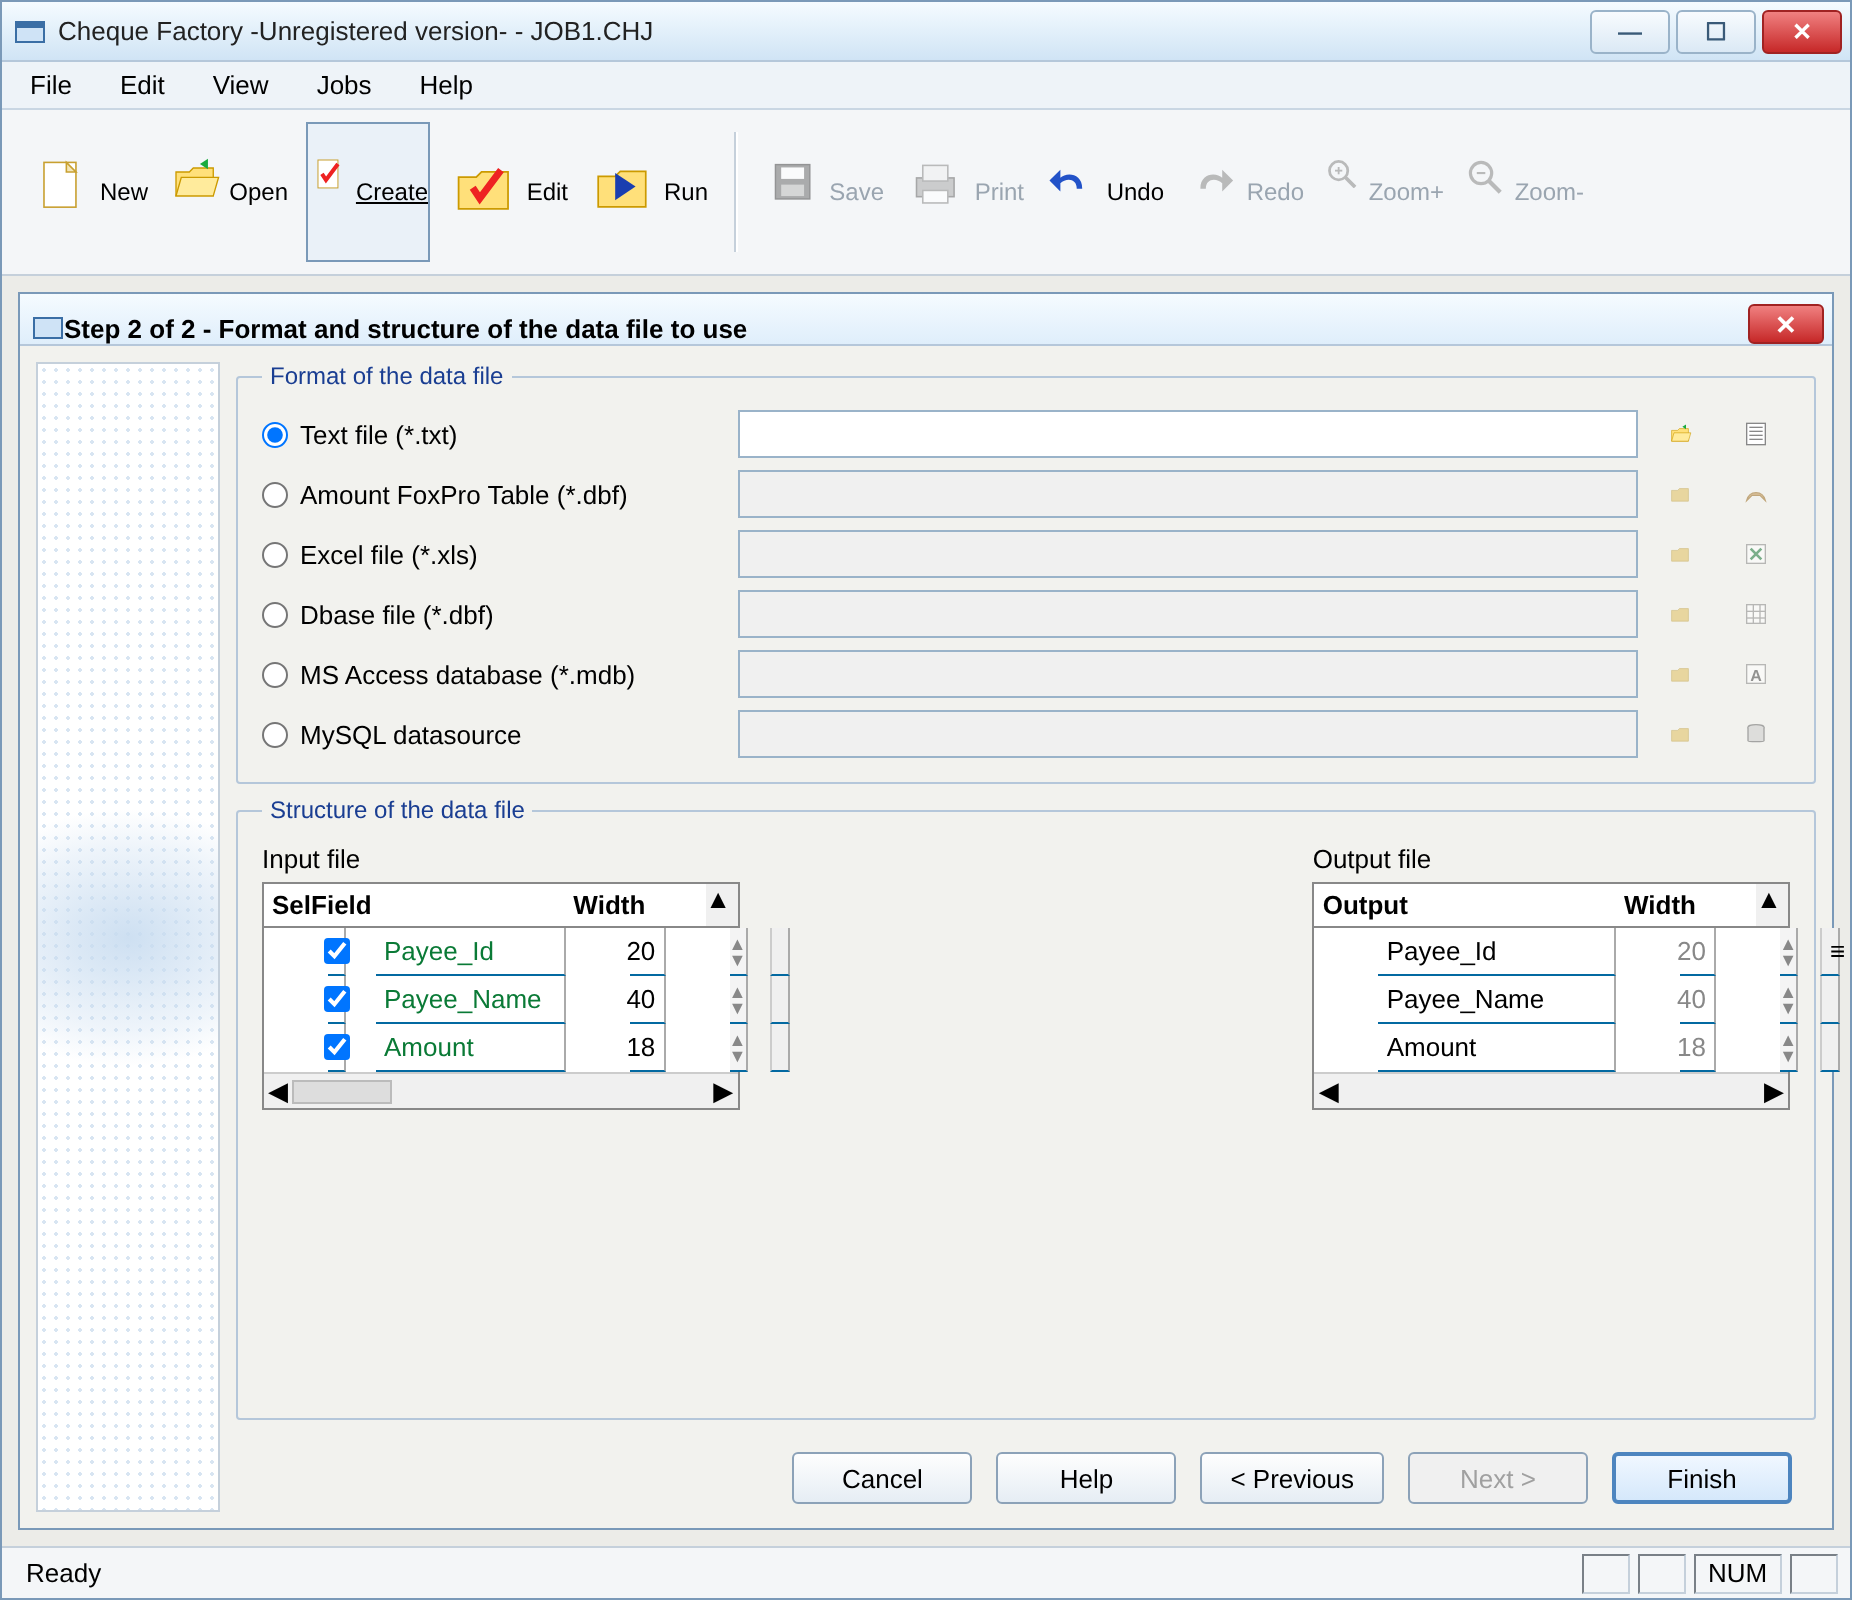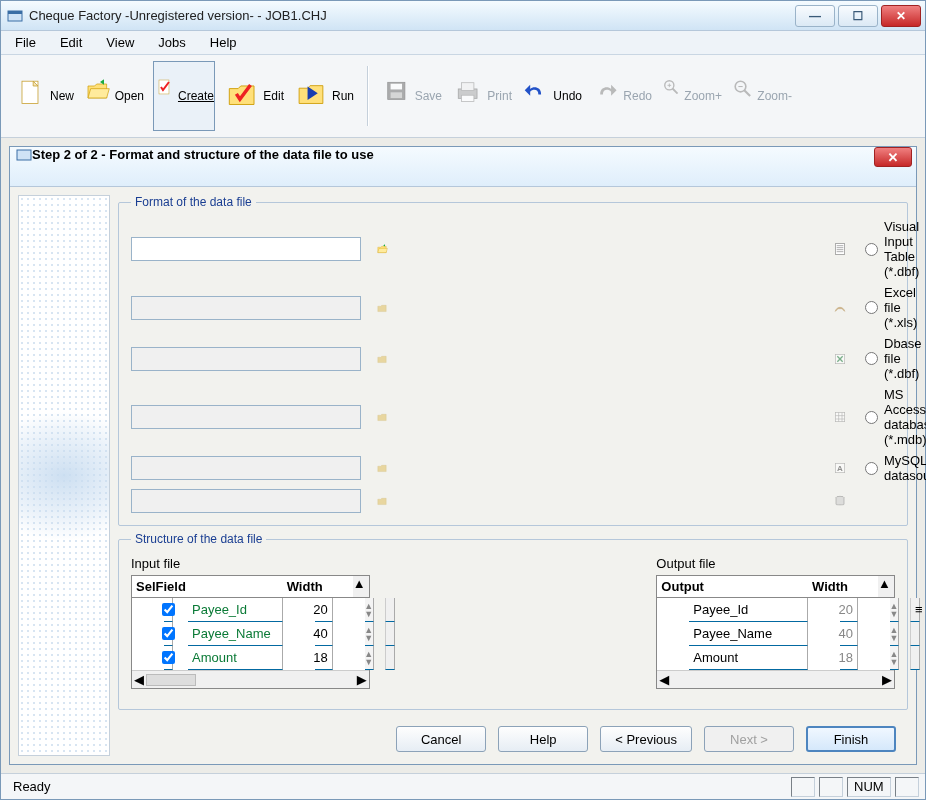--- a/index.html
+++ b/index.html
@@ -101,25 +101,25 @@
     flex-direction: column;
   }
   .dialog-chrome {
     border: 1px solid #7a99b8;
     background: #f2f2ee;
     display: flex;
     flex-direction: column;
     flex: 1;
   }
   .dlg-title {
-    height: 40px;
+    height: 26px;
     background: linear-gradient(#f5fbff, #dfeefb);
     border-bottom: 1px solid #b5c7da;
     display: flex;
-    align-items: flex-start;
+    align-items: flex-end;
     padding: 0 4px 0 6px;
     font-weight: bold;
     font-size: 13px;
   }
   .dlg-title .title-txt { flex: 1; }
   .dlg-close {
     width: 38px; height: 20px;
     background: linear-gradient(#f08080, #c62828);
     border: 1px solid #a02222;
     border-radius: 3px;
@@ -447,41 +447,45 @@
 
       <div class="dlg-body">
         <div class="side-art"></div>
 
         <div class="right-col">
 
           <fieldset class="group">
             <legend>Format of the data file</legend>
             <div class="format-grid">
 
+              <label class="radio-row">
+                <input type="radio" name="fmt" checked="" style="">
+                <span>Text file (*.txt)</span>
+              </label>
               <input class="path-input" style="">
               <button class="icon-btn">
                 <svg width="20" height="18" viewBox="0 0 40 36">
                     <polygon points="6,12 16,12 19,9 34,9 34,30 6,30" fill="#ffe07a" stroke="#cc9a00"></polygon>
                     <polygon points="10,16 38,16 34,30 6,30" fill="#ffeb9c" stroke="#cc9a00"></polygon>
                     <path d="M24 6 L30 2 L30 10 Z" fill="#1aab3e"></path>
                   </svg>
               </button>
               <button class="icon-btn">
                 <svg width="18" height="18" viewBox="0 0 18 18">
                     <rect x="2" y="1" width="14" height="16" fill="#fff" stroke="#888"></rect>
                     <line x1="4" y1="4" x2="14" y2="4" stroke="#888"></line>
                     <line x1="4" y1="7" x2="14" y2="7" stroke="#888"></line>
                     <line x1="4" y1="10" x2="14" y2="10" stroke="#888"></line>
                     <line x1="4" y1="13" x2="14" y2="13" stroke="#888"></line>
                   </svg>
               </button>
 
               <label class="radio-row">
                 <input type="radio" name="fmt" style="">
-                <span>Visual Input Table (*.dbf)</span>
+                <span>Amount FoxPro Table (*.dbf)</span>
               </label>
               <input class="path-input disabled" disabled="" style="">
               <button class="icon-btn dim">
                 <svg width="20" height="18" viewBox="0 0 40 36">
                     <polygon points="6,12 16,12 19,9 34,9 34,30 6,30" fill="#e0c060" stroke="#b08c20"></polygon>
                   </svg>
               </button>
               <button class="icon-btn dim">
                 <svg width="18" height="18" viewBox="0 0 18 18">
                     <path d="M2 14 C4 6 14 6 16 14 L12 10 L6 10 Z" fill="#c79a55" stroke="#9a6b20"></path>

